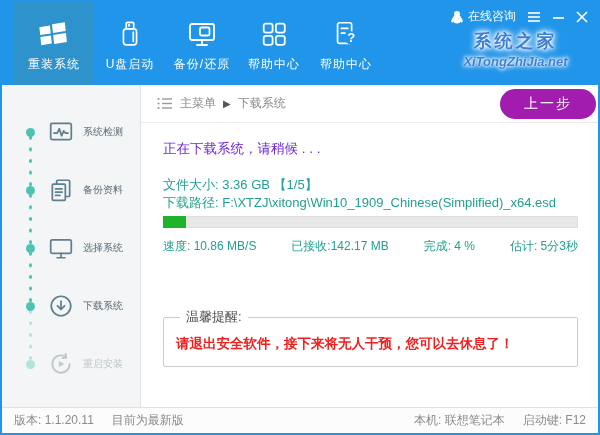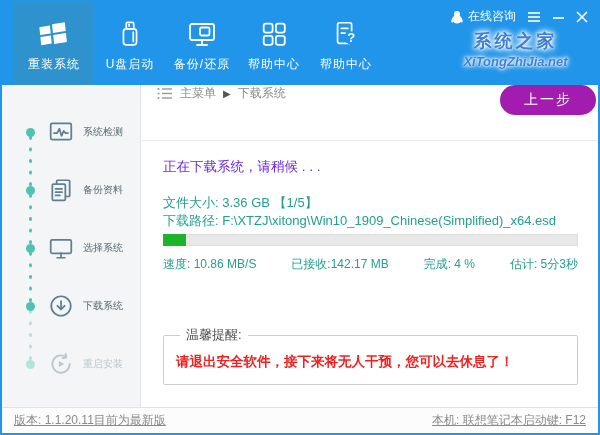--- a/index.html
+++ b/index.html
@@ -31,21 +31,21 @@
   .side-item { height:58px; display:flex; align-items:center; position:relative; color:#5b6b74; cursor:pointer; }
   .side-item .bigdot { position:absolute; left:24px; top:50%; margin-top:-4.5px; width:9px; height:9px; border-radius:50%; background:#4fc3b2; }
   .side-item .sicon { margin-left:46px; width:26px; height:26px; color:#5e7f8f; display:flex; align-items:center; }
   .side-item .slabel { margin-left:9px; font-size:10px; }
   .side-item.disabled { color:#bcc8ce; cursor:default; }
   .side-item.disabled .sicon { color:#bcc8ce; }
   .side-item.disabled .bigdot { background:#b3e4db; }
 
   
   .content { flex:1; display:flex; flex-direction:column; min-width:0; }
-  .crumb-row { height:56px; flex-shrink:0; border-bottom:1px solid #ebebeb; display:flex; align-items:flex-start; padding-left:16px; }
+  .crumb-row { height:38px; flex-shrink:0; border-bottom:1px solid #ebebeb; display:flex; align-items:center; padding-left:16px; }
   .crumb { display:flex; align-items:center; gap:7px; color:#8a8a8a; font-size:12px; }
   .crumb .sep { font-size:10px; color:#555; }
   .spacer { flex:1; }
   .back-btn { width:96px; height:30px; border:none; border-radius:16px; background:#a21caf; color:#fff; font-size:14px; margin-right:2px; cursor:pointer; font-family:inherit; letter-spacing:2px; }
 
   .cbody { flex:1; padding:17px 20px 0 22px; }
   .status-line { color:#6d28d9; font-size:13.5px; height:18px; }
   .file-info { margin-top:18px; color:#23a08f; font-size:13px; line-height:18px; white-space:nowrap; }
   .progress-track { margin-top:4px; height:12px; background:#e8e8e8; box-shadow:inset 0 0 0 1px #dedede; position:relative; }
   .progress-fill { height:100%; background:#1db32a; width:0; }
@@ -53,21 +53,21 @@
   .links-row { margin-top:18px; display:flex; justify-content:center; gap:46px; font-size:13px; }
   .link-pause { color:#97232c; font-weight:bold; text-decoration:underline; cursor:pointer; }
   .link-resume { color:#b2abab; text-decoration:underline; cursor:pointer; }
 
   fieldset.reminder { margin-top:53px; border:1px solid #ccc; border-radius:2px; padding:9px 12px 13px; color:#555; }
   fieldset.reminder legend { font-size:13px; padding:0 6px; margin-left:4px; color:#4a4a4a; }
   .reminder-msg { color:#f31e1e; font-size:13.5px; font-weight:bold; }
 
   
   .statusbar { height:26px; flex-shrink:0; border-top:1px solid #e2e2e2; background:#fcfcfc; display:flex; align-items:center; justify-content:space-between; padding:0 12px; font-size:12px; color:#8b8b8b; }
-  .statusbar .grp { display:flex; white-space:nowrap;text-decoration:underline; }
+  .statusbar .grp { display:flex; gap:18px; white-space:nowrap; }
 
   svg { display:block; }
 </style>
 </head>
 <body>
 
 <div class="window">
 
   <div class="header">
     <div class="nav">

